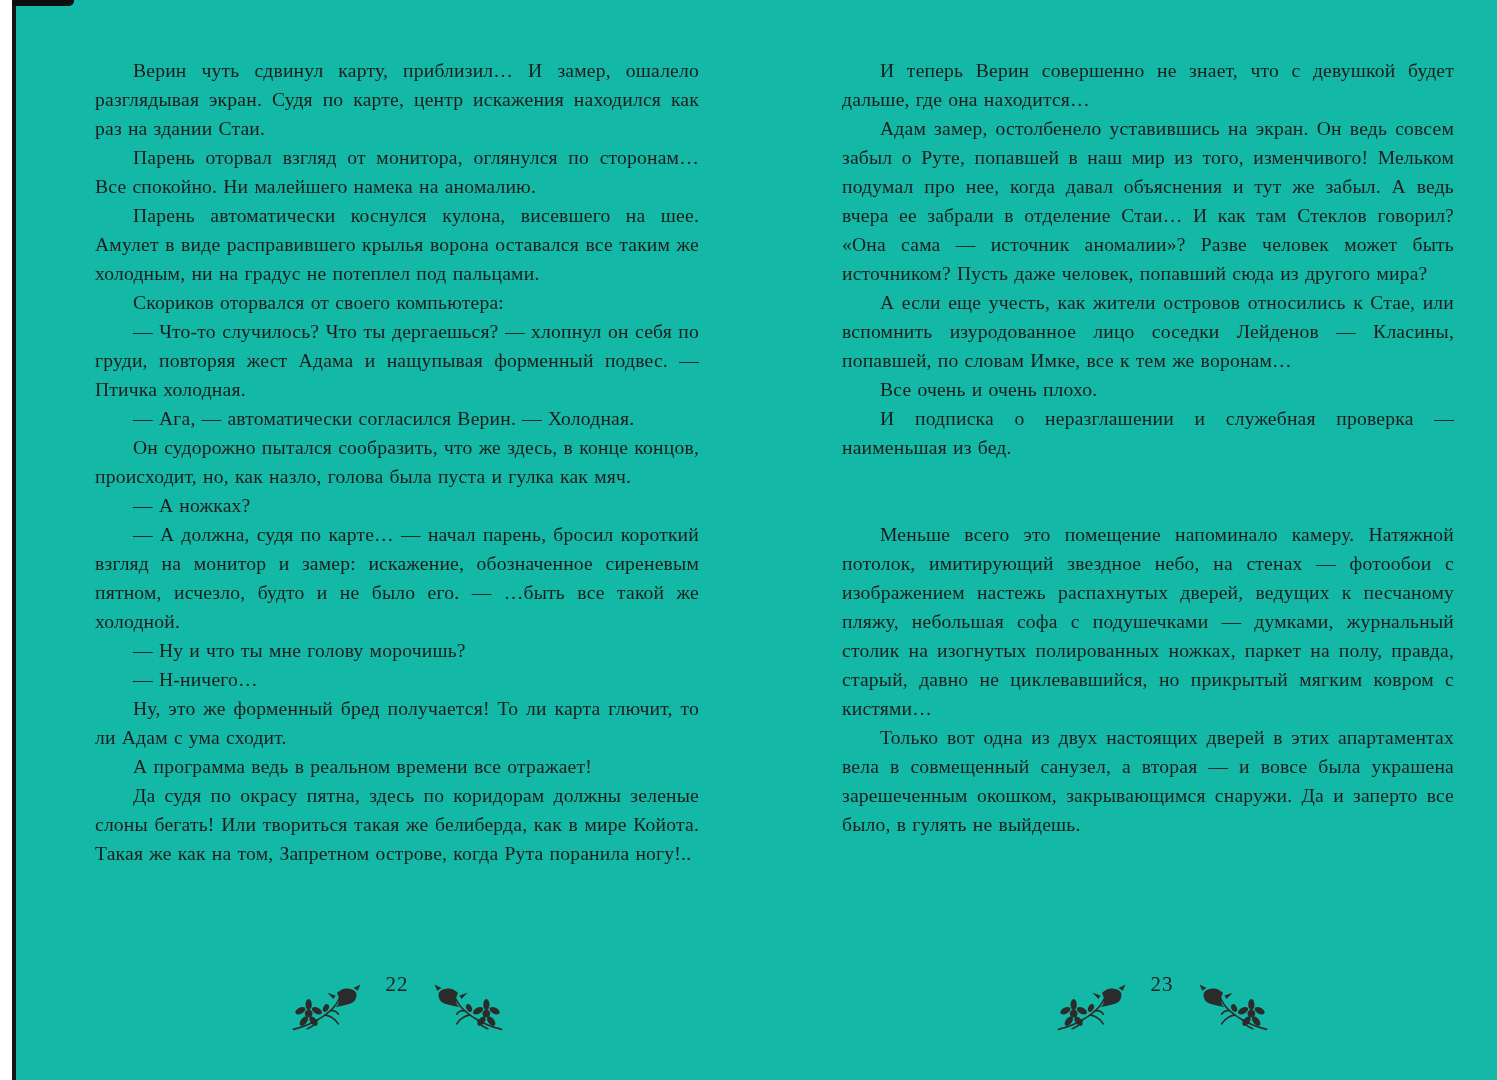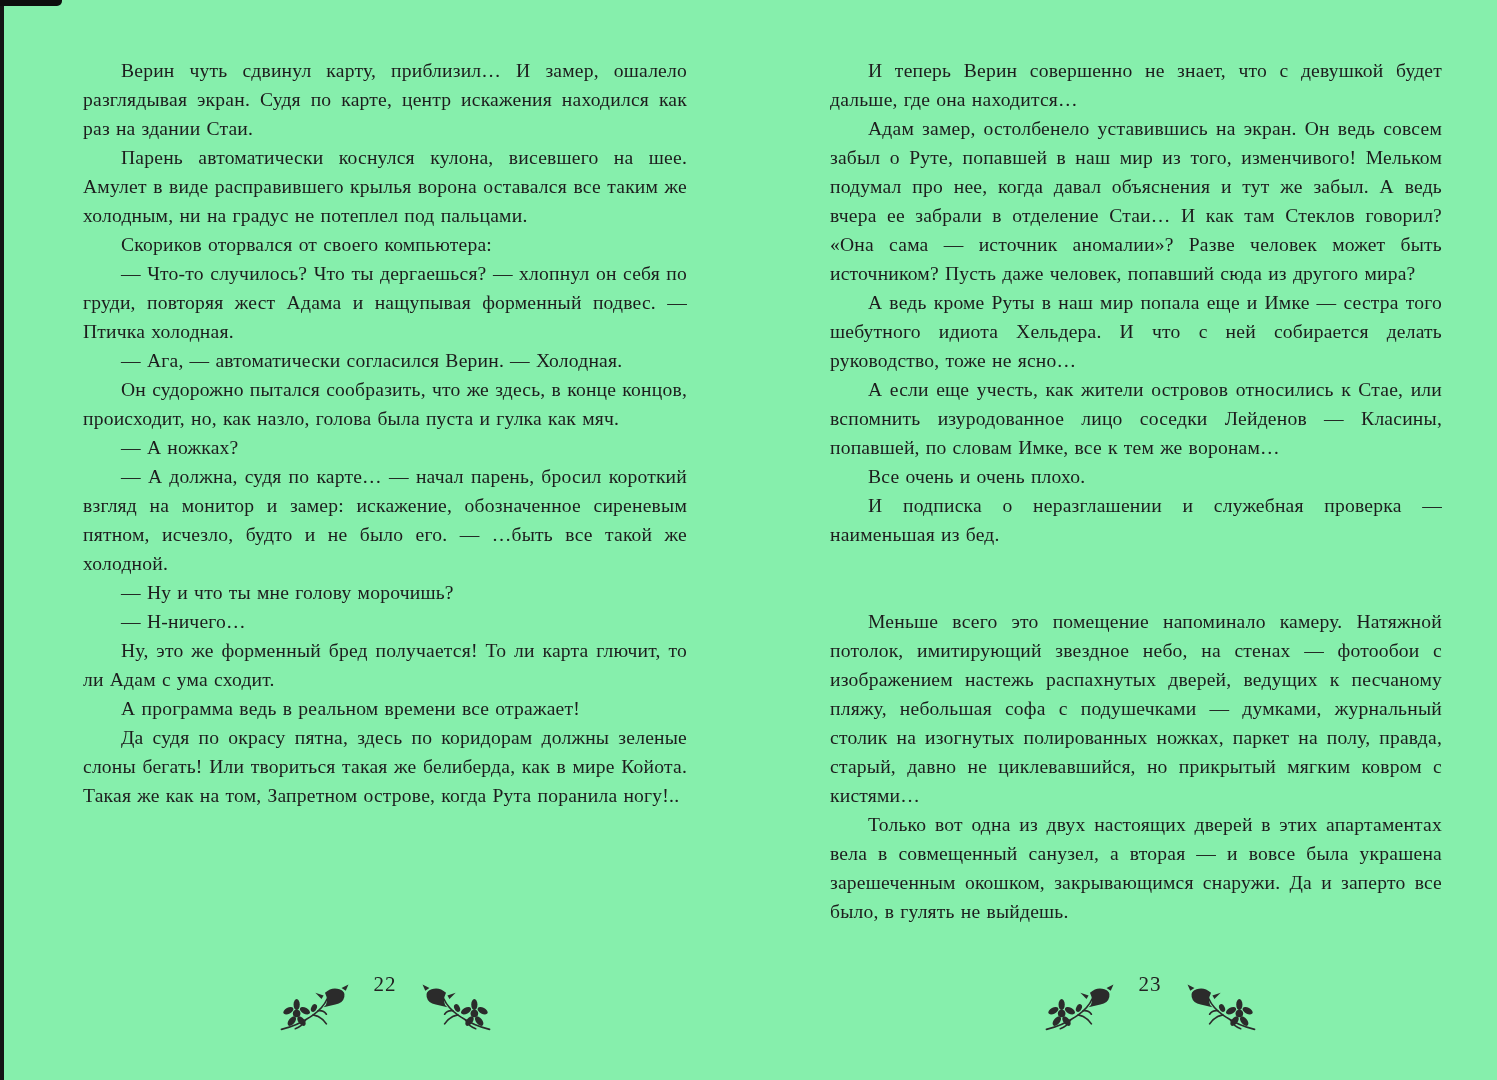--- a/index.html
+++ b/index.html
@@ -4,21 +4,21 @@
 <style>
   * { margin: 0; padding: 0; box-sizing: border-box; }
   html, body {
     width: 1497px; height: 1080px;
     background: #ffffff;
     font-family: "Liberation Serif", "DejaVu Serif", serif;
     color: #1d1d1d;
     overflow: hidden;
     position: relative;
   }
-  .spread { position: absolute; inset: 0; background: #86efac; }
+  .spread { position: absolute; inset: 0; background: #14b8a6; margin-left: 12px; }
 
   
   .scan-edge-left {
     position: absolute; left: 0; top: 0;
     width: 4px; height: 100%;
     background: #151515;
   }
   .scan-corner-mark {
     position: absolute; left: 0; top: 0;
     width: 62px; height: 6px;
@@ -99,20 +99,21 @@
 </svg>
 
 <div class="spread">
 
   <span class="scan-edge-left"></span>
   <span class="scan-corner-mark"></span>
 
   <div class="page left">
     <div class="page-text">
         <p class="para">Верин чуть сдвинул карту, приблизил… И замер, ошалело разглядывая экран. Судя по карте, центр искажения находился как раз на здании Стаи.</p>
+        <p class="para">Парень оторвал взгляд от монитора, оглянулся по сторонам… Все спокойно. Ни малейшего намека на аномалию.</p>
         <p class="para">Парень автоматически коснулся кулона, висевшего на шее. Амулет в виде расправившего крылья ворона оставался все таким же холодным, ни на градус не потеплел под пальцами.</p>
         <p class="para">Скориков оторвался от своего компьютера:</p>
         <p class="para">— Что-то случилось? Что ты дергаешься? — хлопнул он себя по груди, повторяя жест Адама и нащупывая форменный подвес. — Птичка холодная.</p>
         <p class="para">— Ага, — автоматически согласился Верин. — Холодная.</p>
         <p class="para">Он судорожно пытался сообразить, что же здесь, в конце концов, происходит, но, как назло, голова была пуста и гулка как мяч.</p>
         <p class="para">— А ножках?</p>
         <p class="para">— А должна, судя по карте… — начал парень, бросил короткий взгляд на монитор и замер: искажение, обозначенное сиреневым пятном, исчезло, будто и не было его. — …быть все такой же холодной.</p>
         <p class="para">— Ну и что ты мне голову морочишь?</p>
         <p class="para">— Н-ничего…</p>
         <p class="para">Ну, это же форменный бред получается! То ли карта глючит, то ли Адам с ума сходит.</p>
@@ -131,21 +132,20 @@
             <use href="#sprig"></use>
           </svg>
       </span>
     </div>
   </div>
 
   <div class="page right">
     <div class="page-text">
         <p class="para">И теперь Верин совершенно не знает, что с девушкой будет дальше, где она находится…</p>
         <p class="para">Адам замер, остолбенело уставившись на экран. Он ведь совсем забыл о Руте, попавшей в наш мир из того, изменчивого! Мельком подумал про нее, когда давал объяснения и тут же забыл. А ведь вчера ее забрали в отделение Стаи… И как там Стеклов говорил? «Она сама — источник аномалии»? Разве человек может быть источником? Пусть даже человек, попавший сюда из другого мира?</p>
-        <p class="para">А ведь кроме Руты в наш мир попала еще и Имке — сестра того шебутного идиота Хельдера. И что с ней собирается делать руководство, тоже не ясно…</p>
         <p class="para">А если еще учесть, как жители островов относились к Стае, или вспомнить изуродованное лицо соседки Лейденов — Класины, попавшей, по словам Имке, все к тем же воронам…</p>
         <p class="para">Все очень и очень плохо.</p>
         <p class="para">И подписка о неразглашении и служебная проверка — наименьшая из бед.</p>
         <p class="para section-break">Меньше всего это помещение напоминало камеру. Натяжной потолок, имитирующий звездное небо, на стенах — фотообои с изображением настежь распахнутых дверей, ведущих к песчаному пляжу, небольшая софа с подушечками — думками, журнальный столик на изогнутых полированных ножках, паркет на полу, правда, старый, давно не циклевавшийся, но прикрытый мягким ковром с кистями…</p>
         <p class="para">Только вот одна из двух настоящих дверей в этих апартаментах вела в совмещенный санузел, а вторая — и вовсе была украшена зарешеченным окошком, закрывающимся снаружи. Да и заперто все было, в гулять не выйдешь.</p>
       </div>
     <div class="page-footer">
       <span class="ornament">
         <svg>
             <use href="#sprig"></use>

